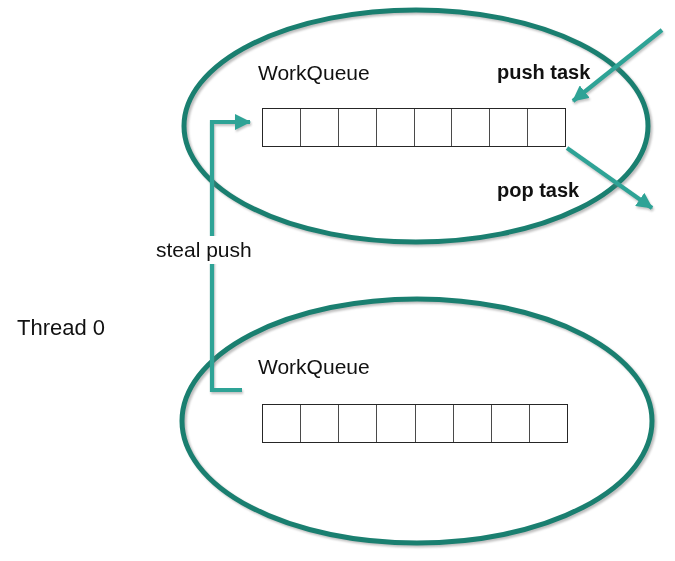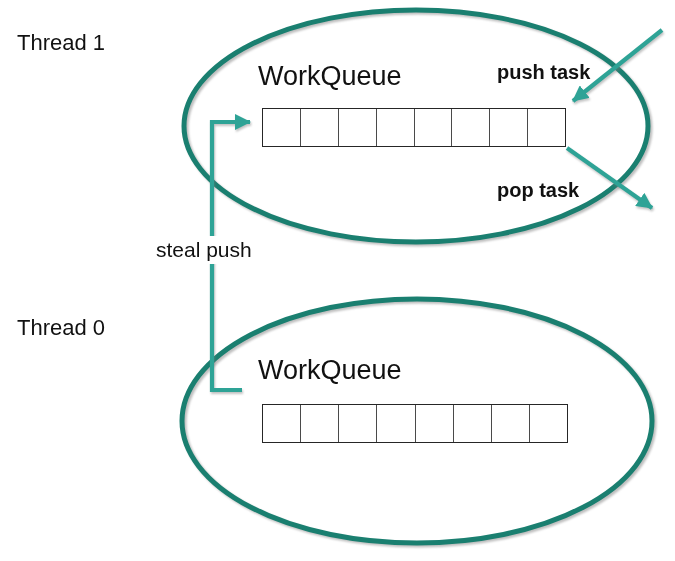--- a/index.html
+++ b/index.html
@@ -39,21 +39,21 @@
     filter: drop-shadow(1.5px 2px 1px rgba(120,120,120,0.45));
   }
   .arrowhead { fill: var(--arrow-stroke, #2ea396); }
   .label {
     position: absolute;
     white-space: nowrap;
     line-height: 1.25;
     color: var(--text-color);
   }
   .thread-label { font-size: 22px; }
-  .queue-title  { font-size: 27px; }
+  .queue-title  { font-size: 21px; }
   .op-label     { font-size: 20px; font-weight: bold; }
   .steal-label  { font-size: 21px; background: var(--bg-color); padding: 1px 4px; }
   .queue {
     position: absolute;
     display: flex;
     height: 39px;
     border: 1px solid var(--cell-outline, #262626);
     background: var(--bg-color);
   }
   .queue .cell {
@@ -106,21 +106,20 @@
       <div class="cell"></div>
       <div class="cell"></div>
       <div class="cell"></div>
       <div class="cell"></div>
       <div class="cell"></div>
       <div class="cell"></div>
       <div class="cell"></div>
       <div class="cell"></div>
     </div>
 
-  <div class="label thread-label lbl-thread1">Thread 1</div>
   <div class="label thread-label lbl-thread0">Thread 0</div>
 
   <div class="label queue-title lbl-wq-top">WorkQueue</div>
   <div class="label queue-title lbl-wq-bottom">WorkQueue</div>
 
   <div class="label op-label lbl-push">push task</div>
   <div class="label op-label lbl-pop">pop task</div>
   <div class="label steal-label lbl-steal">steal push</div>
 
 </div>

